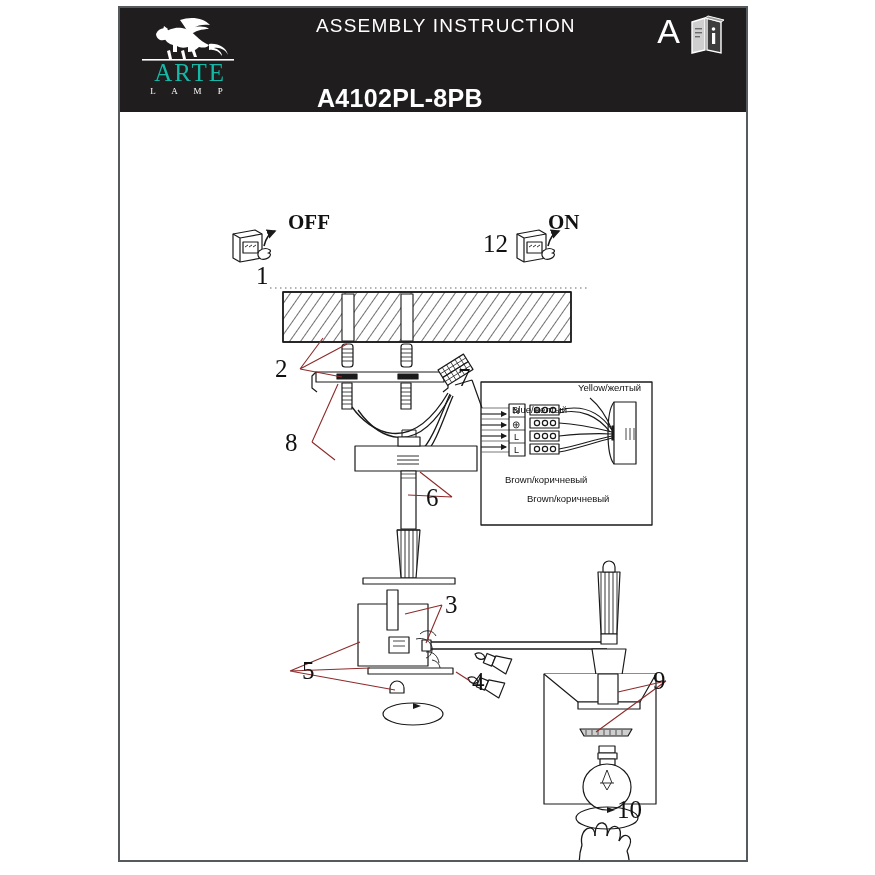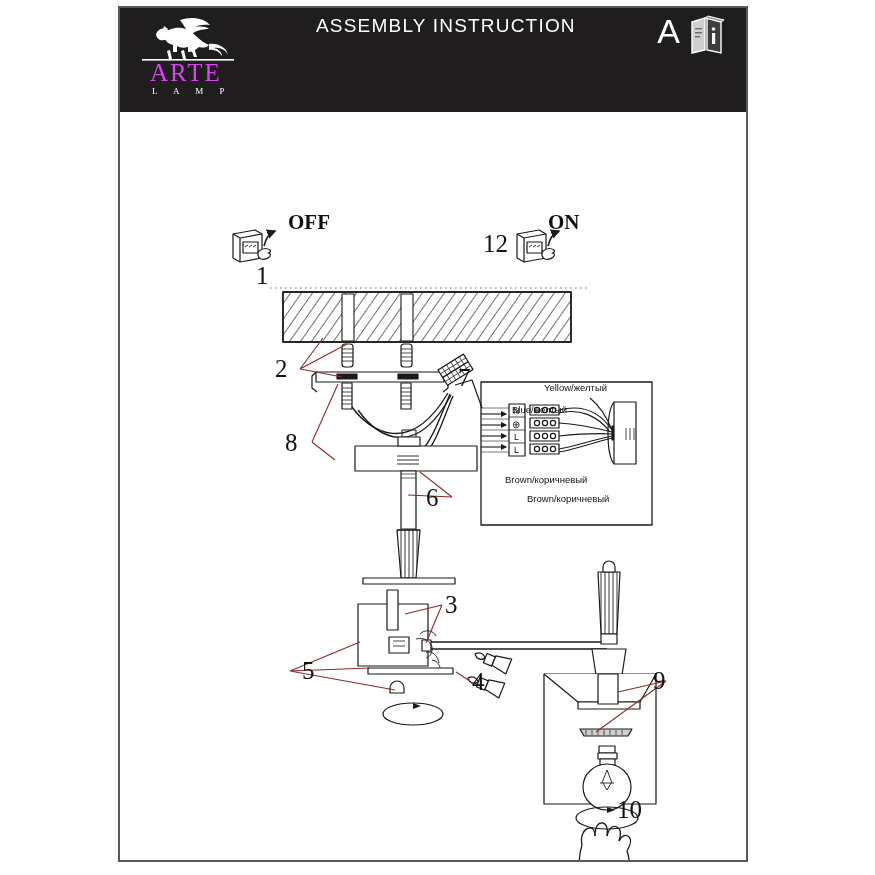--- a/index.html
+++ b/index.html
@@ -14,23 +14,23 @@
   #header{position:absolute;left:0;top:0;width:100%;height:104px;background:#201d1e;
           box-sizing:border-box;}
   .hdr-line{position:absolute;color:#fff;white-space:nowrap;font-family:"Liberation Sans",sans-serif;}
   #hdr-assembly{left:196px;top:7px;font-size:19px;letter-spacing:1.2px;font-weight:500;}
   #hdr-instr{left:183px;top:32px;font-size:27px;font-weight:700;letter-spacing:.5px;}
   #hdr-model{left:197px;top:76px;font-size:25px;font-weight:700;letter-spacing:.3px;}
 
   
   #logo{position:absolute;left:14px;top:6px;width:108px;height:92px;}
   #logo svg{display:block;}
-  #logo-arte{position:absolute;left:16px;top:46px;width:92px;text-align:left;color:#d946ef;
+  #logo-arte{position:absolute;left:0;top:46px;width:92px;text-align:right;color:#14b8a6;
              font-family:"Liberation Serif",serif;font-size:25px;letter-spacing:2px;line-height:1;}
-  #logo-lamp{position:absolute;left:18px;top:72px;width:92px;text-align:left;color:#fff;
+  #logo-lamp{position:absolute;left:10px;top:72px;width:92px;text-align:center;color:#fff;
              font-family:"Liberation Serif",serif;font-size:9px;letter-spacing:7px;}
 
   
   #hdr-a{position:absolute;right:66px;top:4px;color:#fff;font-size:34px;font-family:"Liberation Sans",sans-serif;}
   #booklet{position:absolute;right:18px;top:6px;width:40px;height:42px;}
 
   
   #canvas{position:absolute;left:0;top:104px;width:622px;height:748px;}
   #canvas svg{display:block;}
 
@@ -68,20 +68,21 @@
             <path d="M75 30 C84 29 92 33 94 41 C92 36 86 33 80 34 C84 35 88 38 88 42
                      C85 37 80 35 75 36 Z"></path>
           </g>
           <rect x="8" y="45" width="92" height="1.6" fill="#ffffff"></rect>
         </svg>
         <div id="logo-arte">ARTE</div>
         <div id="logo-lamp">L  A  M  P</div>
       </div>
 
       <div class="hdr-line" id="hdr-assembly">ASSEMBLY  INSTRUCTION</div>
+      <div class="hdr-line" id="hdr-model">A4102PL-8PB</div>
 
       <div id="hdr-a">A</div>
       <svg id="booklet" viewBox="0 0 40 42">
         <path d="M4 8 L17 4 L17 36 L4 39 Z" fill="#cfcfcf" stroke="#ffffff" stroke-width="1.4"></path>
         <path d="M19 4 L33 8 L33 39 L19 36 Z" fill="#3d3d3d" stroke="#ffffff" stroke-width="1.4"></path>
         <path d="M17 4 L20 2 L36 6 L33 8 Z" fill="#9a9a9a" stroke="#ffffff" stroke-width="1"></path>
         <circle cx="25.5" cy="15" r="1.8" fill="#ffffff"></circle>
         <rect x="24" y="19" width="3.2" height="11" fill="#ffffff"></rect>
         <rect x="7" y="14" width="7" height="1.4" fill="#6b6b6b"></rect>
         <rect x="7" y="18" width="7" height="1.4" fill="#6b6b6b"></rect>
@@ -395,21 +396,21 @@
       <div class="numlbl" style="left:325px;top:479px;">3</div>
       <div class="numlbl" style="left:352px;top:556px;">4</div>
       <div class="numlbl" style="left:182px;top:545px;">5</div>
       <div class="numlbl" style="left:306px;top:372px;">6</div>
       <div class="numlbl" style="left:338px;top:252px;">7</div>
       <div class="numlbl" style="left:165px;top:317px;">8</div>
       <div class="numlbl" style="left:533px;top:555px;">9</div>
       <div class="numlbl" style="left:497px;top:684px;">10</div>
       <div class="numlbl" style="left:363px;top:118px;">12</div>
 
-      <div class="wlbl" style="left:424px;top:270px;">Yellow/желтый</div>
+      <div class="wlbl" style="left:458px;top:270px;">Yellow/желтый</div>
       <div class="wlbl" style="left:392px;top:292px;">Blue/желтый</div>
       <div class="wlbl" style="left:385px;top:362px;">Brown/коричневый</div>
       <div class="wlbl" style="left:407px;top:381px;">Brown/коричневый</div>
 
       <div class="wlbl" style="left:393px;top:294px;font-size:9px;">N</div>
       <div class="wlbl" style="left:392px;top:307px;font-size:10px;">⊕</div>
       <div class="wlbl" style="left:394px;top:320px;font-size:9px;">L</div>
       <div class="wlbl" style="left:394px;top:333px;font-size:9px;">L</div>
 
     </div>

